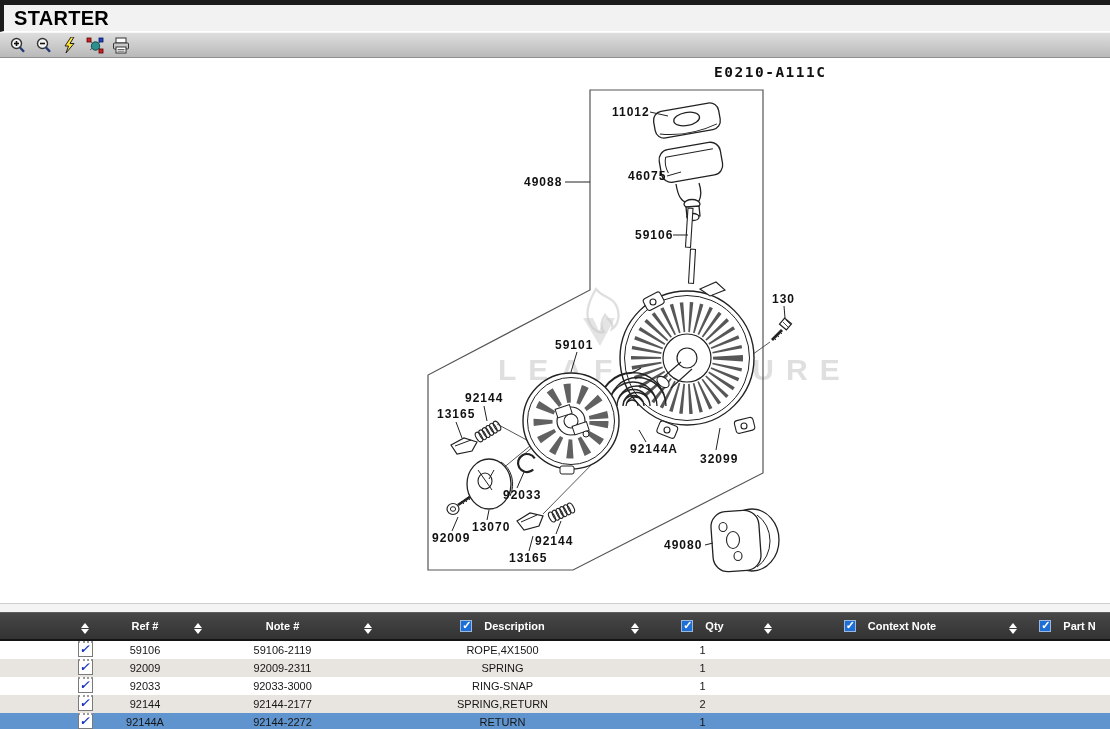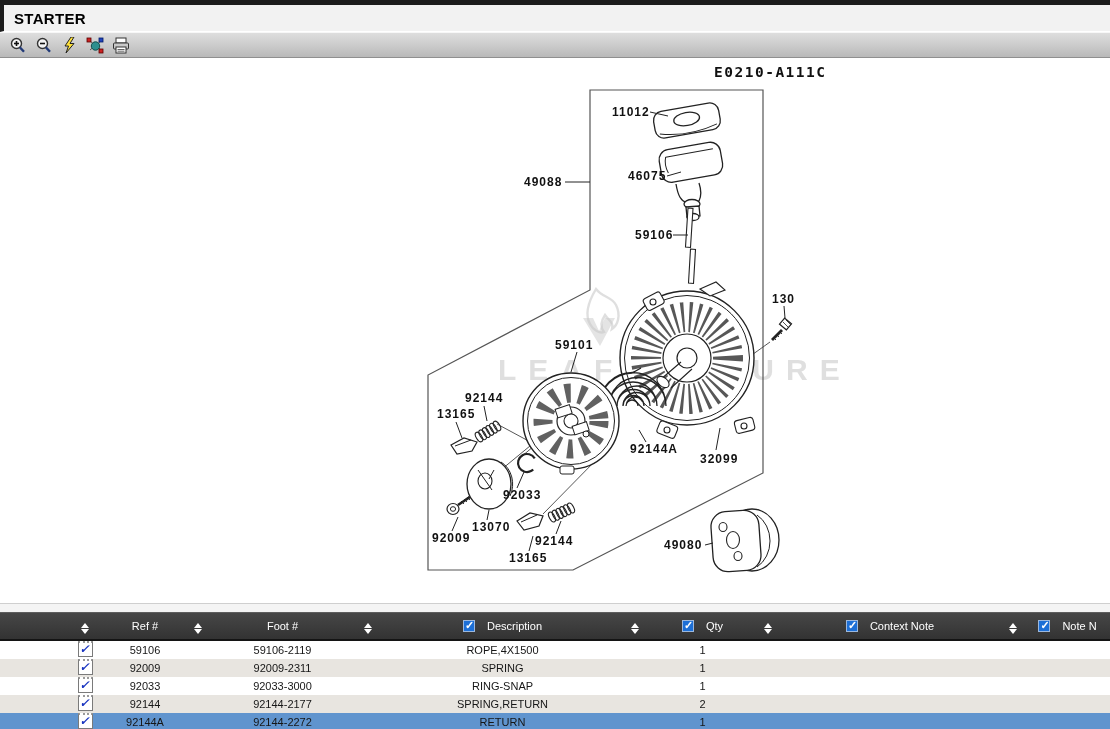--- a/index.html
+++ b/index.html
@@ -1,40 +1,40 @@
 <!DOCTYPE html>
 <html><head>
 <meta charset="utf-8">
 <style>
   * { margin:0; padding:0; box-sizing:border-box; }
   html,body { width:1110px; height:729px; overflow:hidden; background:#fff;
     font-family:"Liberation Sans", sans-serif; }
   .topbar { height:5px; background:#1c1c1c; }
   .titlebar { height:27px; background:#f2f2f2; border-left:4px solid #1c1c1c;
     border-bottom:1px solid #ffffff; display:flex; align-items:center; padding-left:10px; }
-  .titlebar .title { font-size:15px; font-weight:bold; color:#000; letter-spacing:.3px; }
+  .titlebar .title { font-size:20px; font-weight:bold; color:#000; letter-spacing:.3px; }
   .toolbar { height:26px; background:linear-gradient(#dedede,#b9b9b9);
     border-top:1px solid #f7f7f7; border-bottom:1px solid #8f8f8f;
     display:flex; align-items:center; gap:6px; padding-left:7px; }
   .tbtn { width:20px; height:20px; display:flex; align-items:center; justify-content:center;
     cursor:pointer; }
   .canvas { position:relative; height:545px; background:#fff; }
   .canvas svg { display:block; }
   .lbl { font-family:"Liberation Sans",sans-serif; font-weight:bold; font-size:12px;
     letter-spacing:1px; fill:#111; }
   .dcode { font-family:"DejaVu Sans Mono",monospace; font-weight:bold; font-size:14.5px;
     letter-spacing:1.5px; fill:#111; }
   .wmtext { font-family:"Liberation Sans",sans-serif; font-weight:bold; font-size:30px;
     letter-spacing:12px; fill:#b9b9b9; opacity:.45; }
   .gapstrip { height:9px; background:#f4f4f4; border-top:1px solid #cfcfcf; }
   table.parts { width:1110px; border-collapse:collapse; table-layout:fixed; }
   table.parts th, table.parts td { padding:0; font-size:11px; text-align:center;
     vertical-align:middle; white-space:nowrap; overflow:hidden; }
   thead tr { height:27px; background:linear-gradient(#474747,#323232); }
-  thead th { color:#fff; font-weight:normal; border-top:1px solid #5e5e5e;
+  thead th { color:#fff; font-weight:bold; border-top:1px solid #5e5e5e;
     border-bottom:2px solid #141414; cursor:pointer; }
   tbody tr { height:18px; background:#fff; color:#161616; cursor:pointer; }
   tbody tr.alt { background:#e8e5e0; }
   tbody tr.selected { background:#6094ce; }
   .hflex { display:inline-flex; align-items:center; gap:12px; vertical-align:middle; }
   .cbx { width:12px; height:12px; background:#1d6fd6; border:1px solid #9cb8dd;
     display:inline-block; position:relative; flex:0 0 auto; }
   .cbx::after { content:"✓"; position:absolute; left:1px; top:-2px; color:#fff;
     font-size:11px; font-weight:bold; }
   .sort { display:inline-flex; flex-direction:column; gap:1px; align-items:center; }
@@ -295,21 +295,21 @@
       <th></th>
       <th><span class="sort">
             <i class="up"></i>
             <i class="dn"></i>
           </span></th>
       <th><span>Ref #</span></th>
       <th><span class="sort">
             <i class="up"></i>
             <i class="dn"></i>
           </span></th>
-      <th><span>Foot #</span></th>
+      <th><span>Note #</span></th>
       <th><span class="sort">
             <i class="up"></i>
             <i class="dn"></i>
           </span></th>
       <th><span class="hflex">
             <span class="cbx"></span>
             <span>Description</span>
           </span></th>
       <th><span class="sort">
             <i class="up"></i>
@@ -326,21 +326,21 @@
       <th><span class="hflex">
             <span class="cbx"></span>
             <span>Context Note</span>
           </span></th>
       <th><span class="sort">
             <i class="up"></i>
             <i class="dn"></i>
           </span></th>
       <th><span class="hflex">
             <span class="cbx"></span>
-            <span>Note N</span>
+            <span>Part N</span>
           </span></th>
     </tr>
   </thead>
   <tbody>
     <tr>
       <td></td>
       <td><span class="note-ic"></span></td>
       <td>59106</td>
         <td></td>
       <td>59106-2119</td>

